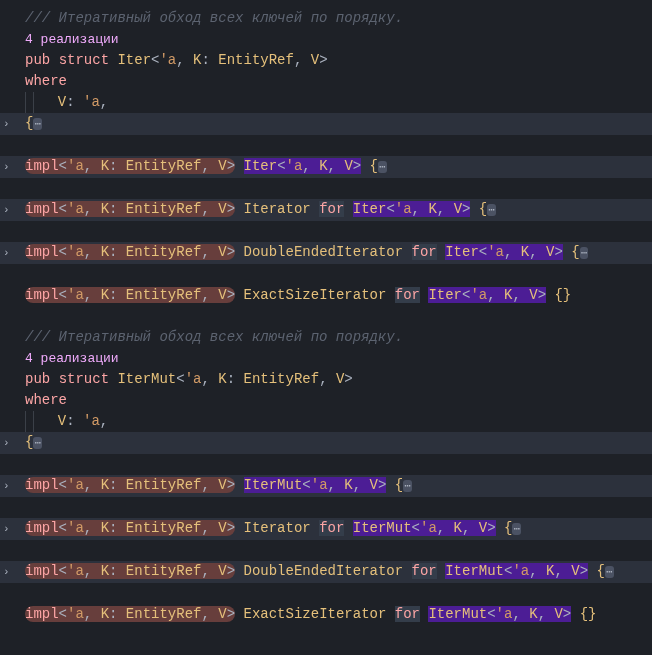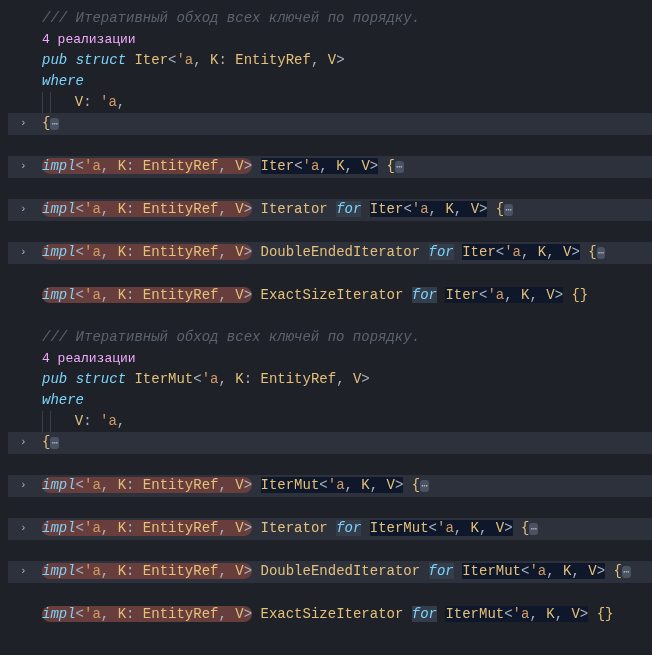--- a/index.html
+++ b/index.html
@@ -9,24 +9,23 @@
     font-size: 14px;
     line-height: 21px;
     color: #abb2bf;
     width: 652px;
     height: 655px;
     overflow: hidden;
     padding-top: 8px;
   }
   .line {
     display: flex;
-    align-items: flex-start;
+    align-items: center;
     white-space: pre;
-    padding-left: 12px;
-    margin-left: 8px;
+    padding-left: 3px;
   }
   .gutter {
     width: 22px;
     display: inline-flex;
     align-items: center;
     justify-content: flex-start;
     color: #5c6370;
   }
   .fold {
     cursor: pointer;
@@ -39,21 +38,21 @@
     border-left: 1px solid #3b4048;
     height: 21px;
     vertical-align: middle;
   }
   .hl {
     background: #2c313c;
     width: 100%;
   }
   .comment { color: #5c6370; font-style: italic; }
   .codelens { color: #f0abfc; font-size: 13px; }
-  .kw { color: #7dd3fc; font-style: italic; }
+  .kw { color: #fca5a5; }
   .ty { color: #e5c07b; }
   .lt { color: #d19a66; }
   .punct { color: #abb2bf; }
   .fold-dots { 
     color: #abb2bf; 
     background: #4b5263;
     border-radius: 3px;
     padding: 0 1px;
     font-size: 11px;
   }
@@ -63,21 +62,21 @@
   .impl-hl {
     background: #673e3c;
     display: inline;
     border-radius: 8px;
   }
   .for-hl {
     background: #343d4a;
     display: inline;
   }
   .iter-hl {
-    background: #0f172a;
+    background: #4c1d95;
   }
   .spacer { height: 21px; }
 </style>
 </head>
 <body>
 
 <div class="line">
   <span class="gutter"></span>
   <span class="comment">/// Итеративный обход всех ключей по порядку.</span>
 </div>

